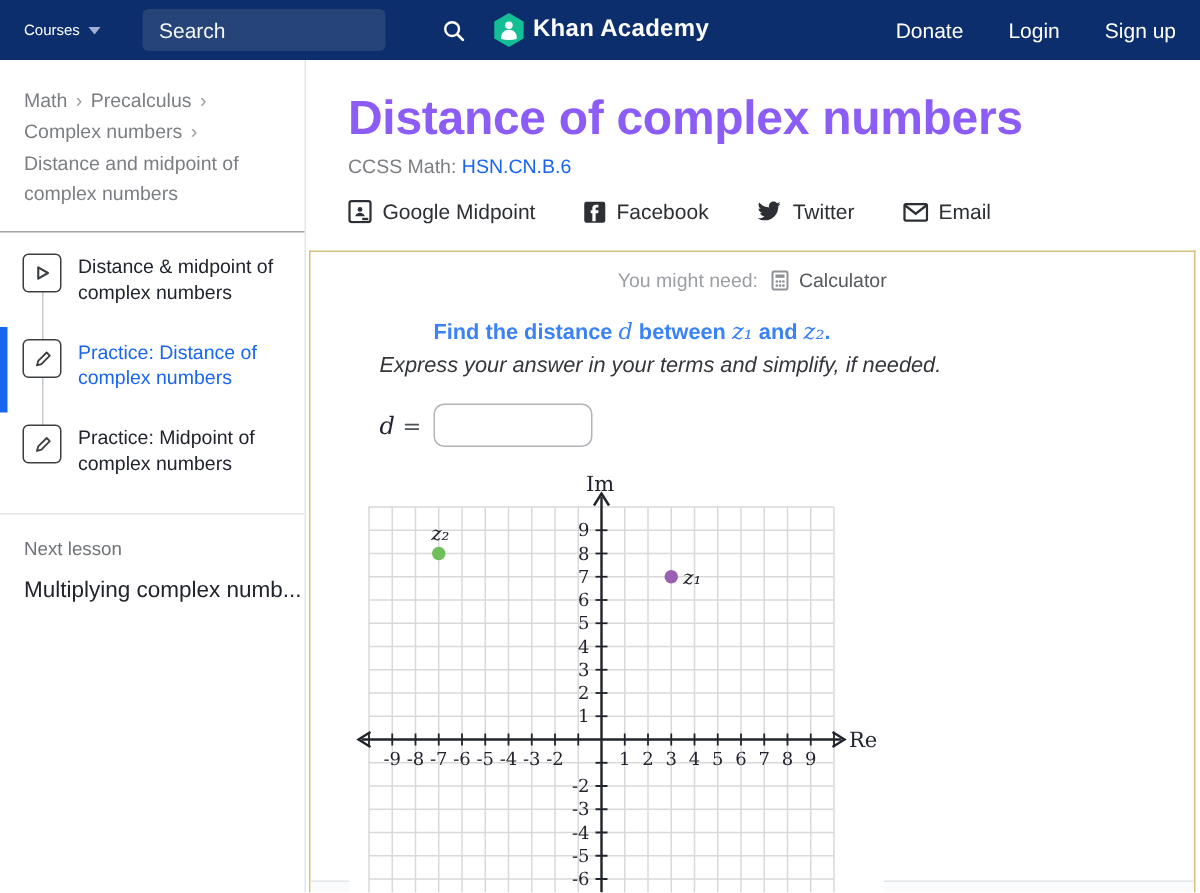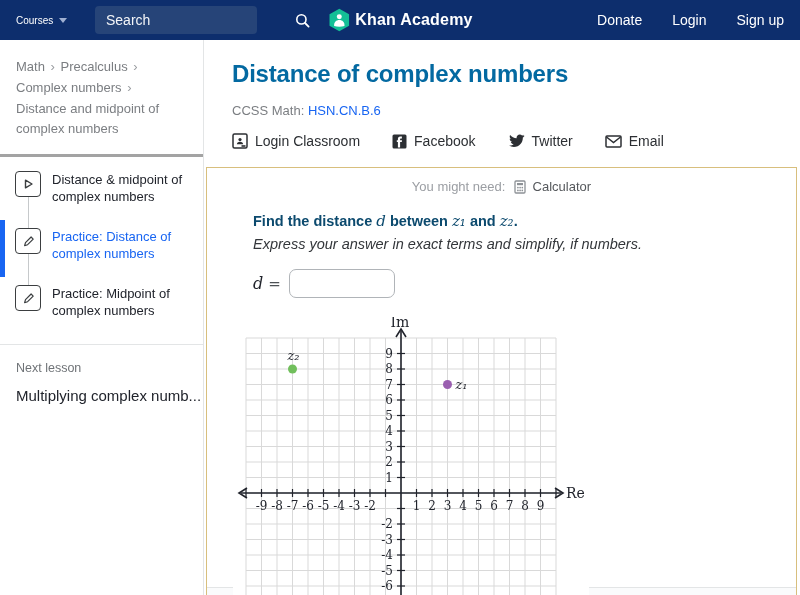--- a/index.html
+++ b/index.html
@@ -15,50 +15,50 @@
   .searchbox input { flex:1; background:transparent; border:none; outline:none; color:#fff; font-size:14px; padding:0 8px 0 11px; font-family:"Liberation Sans",sans-serif; }
   .searchbox input::placeholder { color:#fff; opacity:.95; }
   .search-ic { margin-right:9px; display:flex; }
   .brand { position:absolute; left:50%; transform:translateX(-50%); display:flex; align-items:center; gap:4px; cursor:pointer; }
   .brand-name { color:#fff; font-size:16px; font-weight:700; letter-spacing:.2px; }
   .nav-right { position:absolute; right:16px; top:0; height:40px; display:flex; align-items:center; gap:30px; }
   .nav-link { color:#fff; font-size:14px; cursor:pointer; }
 
   
   .sidebar { position:absolute; left:0; top:40px; width:204px; height:555px; background:#fff; border-right:1px solid #e3e5e6; }
-  .breadcrumb { padding:17px 16px 14px 16px; font-size:13px; line-height:1.6; color:#7b7e82; border-bottom:3px solid #a3a3a3; }
+  .breadcrumb { padding:17px 16px 14px 16px; font-size:13px; line-height:1.6; color:#7b7e82; border-bottom:1px solid #a3a3a3; }
   .crumb { cursor:pointer; }
   .crumb-sep { color:#9a9da1; padding:0 2px; }
   .lesson-list { position:relative; padding:6px 0 10px 0; border-bottom:1px solid #e3e5e6; }
   .connector { position:absolute; left:28px; top:24px; width:1px; height:116px; background:#c6c9cb; }
   .lesson-item { position:relative; display:flex; align-items:flex-start; padding:8px 8px 8px 15px; min-height:57px; cursor:pointer; }
   .lesson-item.active::before { content:''; position:absolute; left:0; top:0; bottom:0; width:5px; background:#1865f2; }
   .icon-box { position:relative; width:26px; height:26px; border:1.4px solid #3b3e40; border-radius:4px; background:#fff; flex:none; display:flex; align-items:center; justify-content:center; }
   .lesson-label { margin-left:11px; font-size:13px; line-height:1.3; color:#21242c; padding-top:1px; }
   .lesson-item.active .lesson-label { color:#1865f2; }
   .next-lesson { padding:16px; }
   .next-lesson-label { font-size:12.5px; color:#6f7377; }
   .next-lesson-title { font-size:15px; color:#21242c; margin-top:12px; white-space:nowrap; cursor:pointer; }
 
   
   .main { position:absolute; left:204px; top:40px; width:596px; height:555px; background:#fff; }
-  .page-title { position:absolute; left:28px; top:20px; font-size:24px; font-weight:700; color:#0369a1; letter-spacing:-.2px; }
+  .page-title { position:absolute; left:28px; top:20px; font-size:32px; font-weight:700; color:#8b5cf6; letter-spacing:-.2px; }
   .ccss { position:absolute; left:28px; top:63px; font-size:13px; color:#7b7e82; }
   .ccss-link { color:#1865f2; cursor:pointer; }
   .share-row { position:absolute; left:28px; top:93px; display:flex; gap:32px; align-items:center; }
   .share-btn { display:flex; align-items:center; gap:7px; font-size:14px; color:#2c2f33; cursor:pointer; }
 
   
   .card { position:absolute; left:2px; top:127px; width:591px; height:428px; border:1px solid #d8bf7d; border-bottom:none; background:#fff; overflow:hidden; }
   .card-footer { position:absolute; left:0; top:419px; width:100%; height:9px; background:#fafbfc; border-top:1px solid #e3e5e6; }
   .ymn { position:absolute; left:0; top:11px; width:100%; text-align:center; font-size:13px; color:#9b9ea3; }
   .ymn .tool { color:#55585c; cursor:pointer; }
   .ymn svg { vertical-align:-3px; margin:0 3px 0 5px; }
   .question { position:absolute; left:46px; top:44px; font-size:14.5px; }
-  .q-line1 { font-weight:700; color:#0c4a6e; }
+  .q-line1 { font-weight:700; color:#3b82f6;margin-left:36px; }
   .q-line2 { font-style:italic; color:#33363a; margin-top:6px; font-size:14.5px; }
   .math { font-family:"DejaVu Serif", serif; font-style:italic; font-weight:normal; font-size:15px; }
   .answer-row { position:absolute; left:46px; top:101px; display:flex; align-items:center; }
   .ans-var { font-family:"DejaVu Serif", serif; font-style:italic; font-size:16px; color:#21242c; }
   .ans-eq { font-family:"DejaVu Serif", serif; font-size:15px; color:#4d5155; margin:0 8px 0 5px; }
   .answer-input { width:106px; height:29px; border:1px solid #b0b4b8; border-radius:7px; outline:none; font-size:15px; padding:0 8px; font-family:"Liberation Sans",sans-serif; }
 
   
   .graph-svg { position:absolute; left:26px; top:149px; background:#fff; }
   .tick { font-family:"DejaVu Serif", serif; font-size:12px; fill:#21242c; }
@@ -156,21 +156,21 @@
     </div>
 
     <div class="share-row">
       <span class="share-btn">
         <svg width="16" height="16" viewBox="0 0 16 16">
           <rect x="1" y="1" width="14" height="14" rx="1.5" fill="none" stroke="#2c2f33" stroke-width="1.5"></rect>
           <circle cx="8" cy="6.6" r="1.6" fill="#2c2f33"></circle>
           <path d="M4.8 11.2c.4-1.6 1.7-2.4 3.2-2.4s2.8.8 3.2 2.4z" fill="#2c2f33"></path>
           <rect x="9.5" y="12.2" width="4" height="1.6" fill="#2c2f33"></rect>
         </svg>
-        <span>Login Classroom</span>
+        <span>Google Midpoint</span>
       </span>
       <span class="share-btn">
         <svg width="15" height="15" viewBox="0 0 15 15">
           <rect x="0.5" y="0.5" width="14" height="14" rx="1.5" fill="#2c2f33"></rect>
           <path d="M9.8 8.1h-1.7v5.4H5.9V8.1H4.8V6.2h1.1V4.9c0-1.5.7-2.4 2.4-2.4h1.6v1.9H9c-.7 0-.9.3-.9.9v.9h1.9z" fill="#fff"></path>
         </svg>
         <span>Facebook</span>
       </span>
       <span class="share-btn">
         <svg width="17" height="15" viewBox="0 0 16 14">
@@ -202,21 +202,21 @@
             <circle cx="6.1" cy="10.4" r="0.85" fill="#8d9196"></circle>
             <circle cx="8.3" cy="10.4" r="0.85" fill="#8d9196"></circle>
         </svg>
         <span class="tool">Calculator</span>
       </div>
 
       <div class="question">
         <div class="q-line1">
           <span>Find the distance </span><span class="math">d</span><span> between </span><span class="math">z₁</span><span> and </span><span class="math">z₂</span><span>.</span>
         </div>
-        <div class="q-line2">Express your answer in exact terms and simplify, if numbers.</div>
+        <div class="q-line2">Express your answer in your terms and simplify, if needed.</div>
       </div>
 
       <div class="answer-row">
         <span class="ans-var">d</span>
         <span class="ans-eq">=</span>
         <input class="answer-input" type="text" value="" style="">
       </div>
 
       <svg id="graph-svg" class="graph-svg" width="356" height="279" viewBox="0 0 356 279">
           <rect x="0" y="0" width="356" height="279" fill="#ffffff"></rect>

